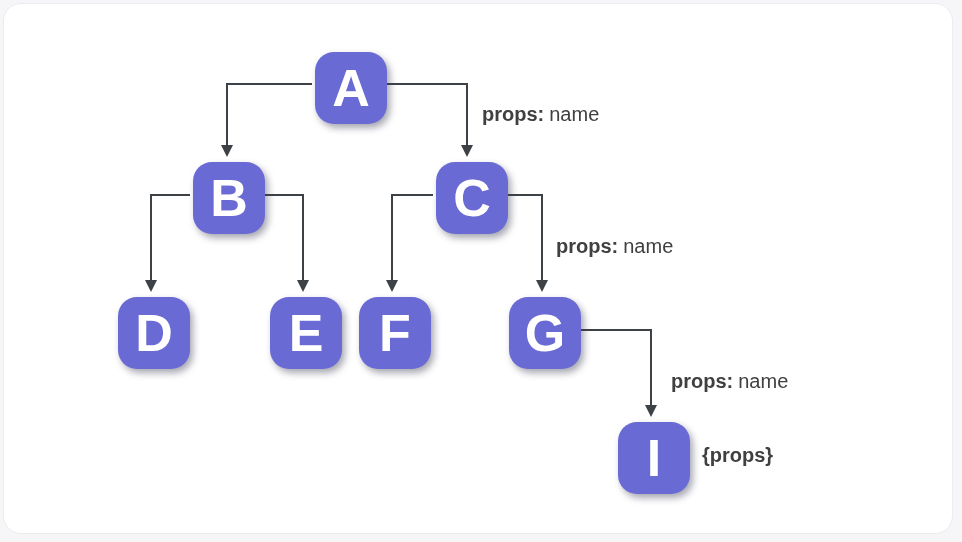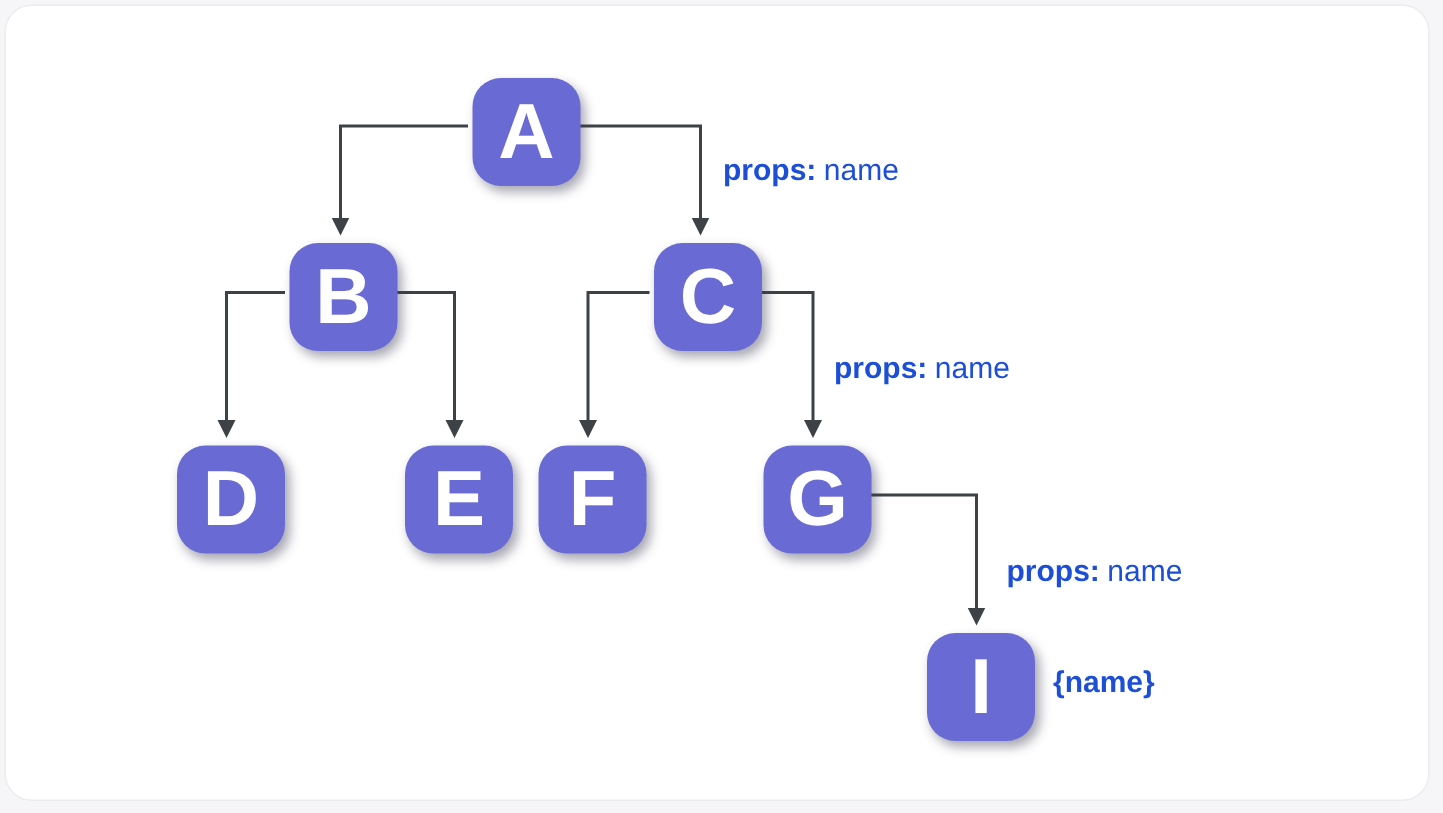--- a/index.html
+++ b/index.html
@@ -36,21 +36,21 @@
   .node-b { left: 189px; top: 158px; }
   .node-c { left: 432px; top: 158px; }
   .node-d { left: 114px; top: 293px; }
   .node-e { left: 266px; top: 293px; }
   .node-f { left: 355px; top: 293px; }
   .node-g { left: 505px; top: 293px; }
   .node-i { left: 614px; top: 418px; }
   .annotation {
     position: absolute;
     font-size: 20px;
-    color: #1d4ed8;
+    color: #404040;
     white-space: nowrap;
   }
   .annotation .ann-prefix { font-weight: bold; }
   .annotation .ann-value { margin-left: 5px; }
   .ann-1 { left: 478px; top: 99px; }
   .ann-2 { left: 552px; top: 231px; }
   .ann-3 { left: 667px; top: 366px; }
   .ann-result { left: 698px; top: 440px; font-weight: bold; }
 </style>
 </head>
@@ -87,16 +87,16 @@
 
     <div class="annotation ann-1">
       <span class="ann-prefix">props:</span><span class="ann-value">name</span>
     </div>
     <div class="annotation ann-2">
       <span class="ann-prefix">props:</span><span class="ann-value">name</span>
     </div>
     <div class="annotation ann-3">
       <span class="ann-prefix">props:</span><span class="ann-value">name</span>
     </div>
-    <div class="annotation ann-result">{name}</div>
+    <div class="annotation ann-result">{props}</div>
 
   </div>
 </div>
 
 </body></html>

